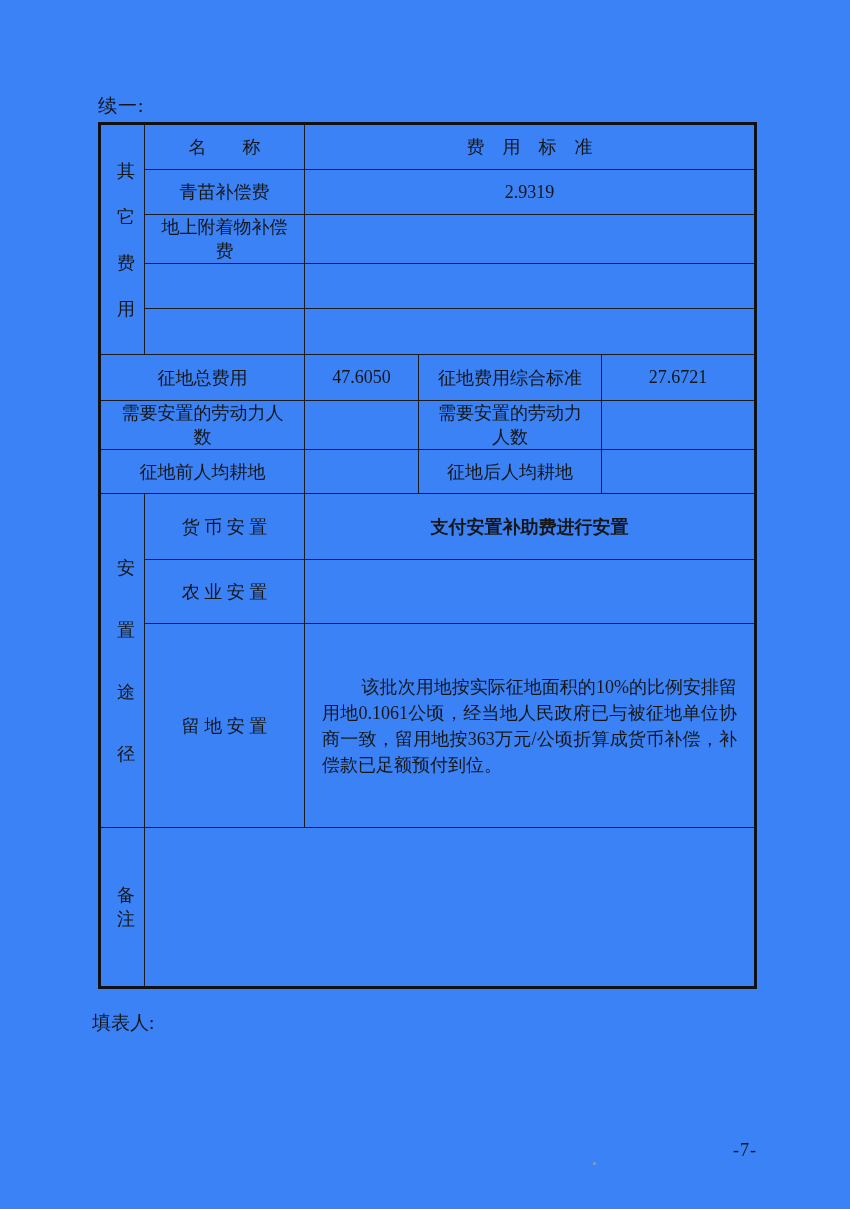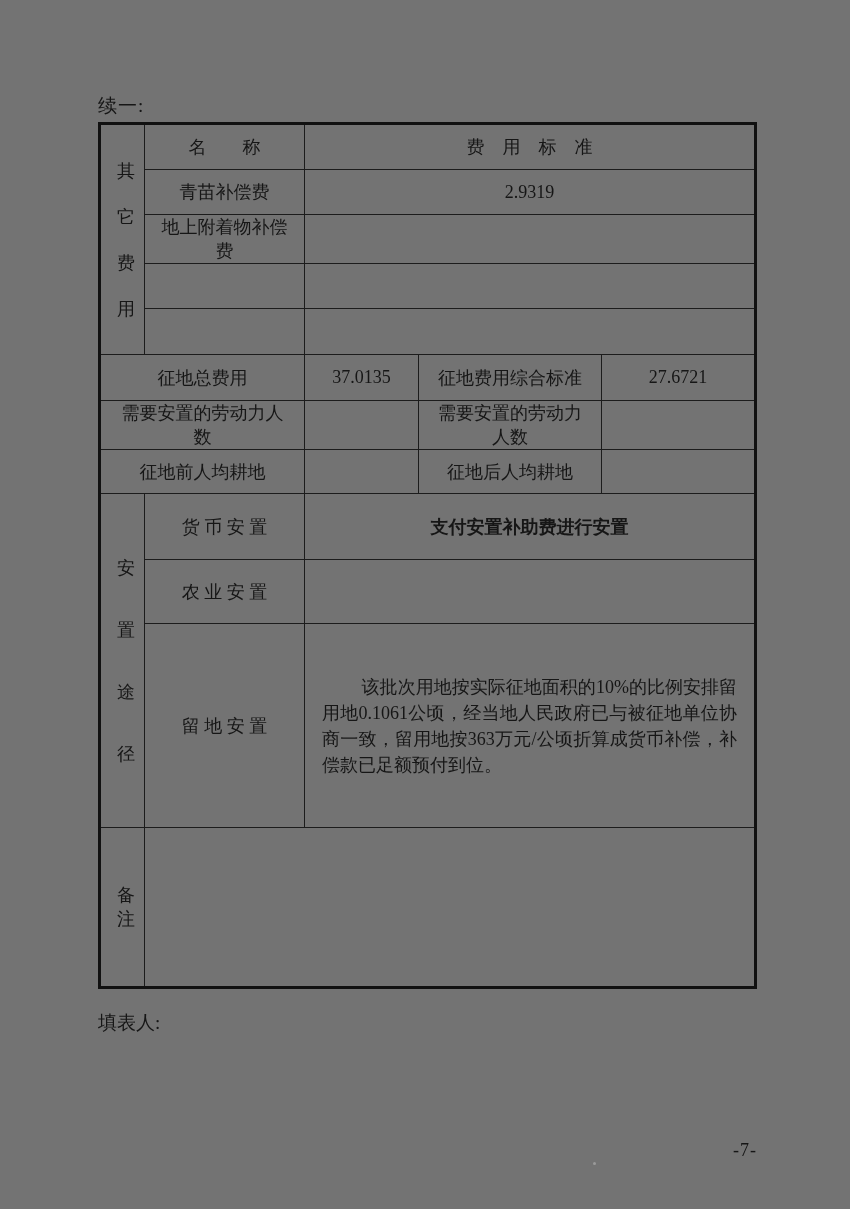--- a/index.html
+++ b/index.html
@@ -4,21 +4,21 @@
 <style>
   html, body { margin: 0; padding: 0; }
   body {
     width: 850px; height: 1209px;
     background: #ffffff;
     font-family: "Liberation Serif", "DejaVu Serif", serif;
     color: #161616;
     position: relative;
     overflow: hidden;
   }
-  .page { position: absolute; left: 0; top: 0; width: 850px; height: 1209px; background: #737373; }
+  .page { position: absolute; left: 0; top: 0; width: 850px; height: 1209px; background: #3b82f6; }
 
   .cont-label {
     position: absolute; left: 98px; top: 93px;
     font-size: 19px; letter-spacing: 1px;
   }
 
   table.form {
     position: absolute; left: 98px; top: 122px;
     width: 656px;
     border-collapse: collapse;
@@ -63,21 +63,21 @@
   .para {
     font-size: 18px;
     line-height: 26px;
     text-indent: 2.2em;
     text-align: justify;
     margin: 0;
     padding: 0 1px;
   }
 
   .filler-label {
-    position: absolute; left: 98px; top: 1010px;
+    position: absolute; left: 92px; top: 1010px;
     font-size: 19px;
   }
   .page-number {
     position: absolute; left: 733px; top: 1140px;
     font-size: 18px; letter-spacing: 1px;
   }
   .speck {
     position: absolute; left: 593px; top: 1162px;
     width: 3px; height: 3px; background: #9a9a9a; border-radius: 50%;
   }
@@ -122,21 +122,21 @@
       <td colspan="3"></td>
     </tr>
 
     <tr class="r5">
       <td></td>
       <td colspan="3"></td>
     </tr>
 
     <tr class="r6">
       <td colspan="2">征地总费用</td>
-      <td>37.0135</td>
+      <td>47.6050</td>
       <td>征地费用综合标准</td>
       <td>27.6721</td>
     </tr>
 
     <tr class="r7">
       <td colspan="2">需要安置的劳动力人数</td>
       <td></td>
       <td>需要安置的劳动力人数</td>
       <td></td>
     </tr>

